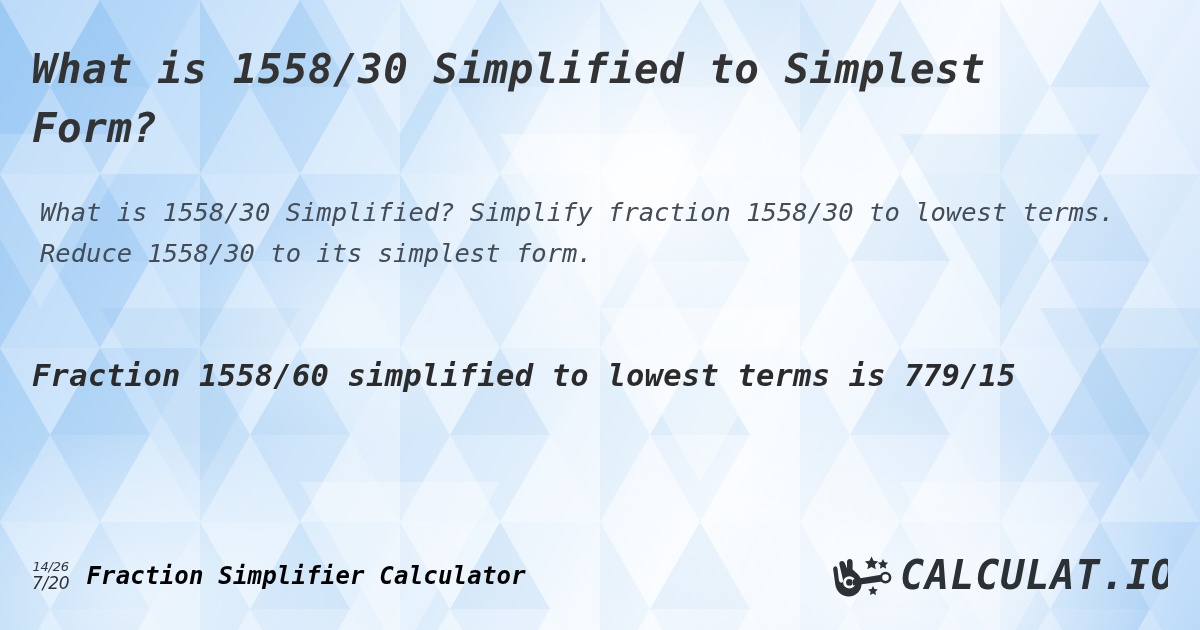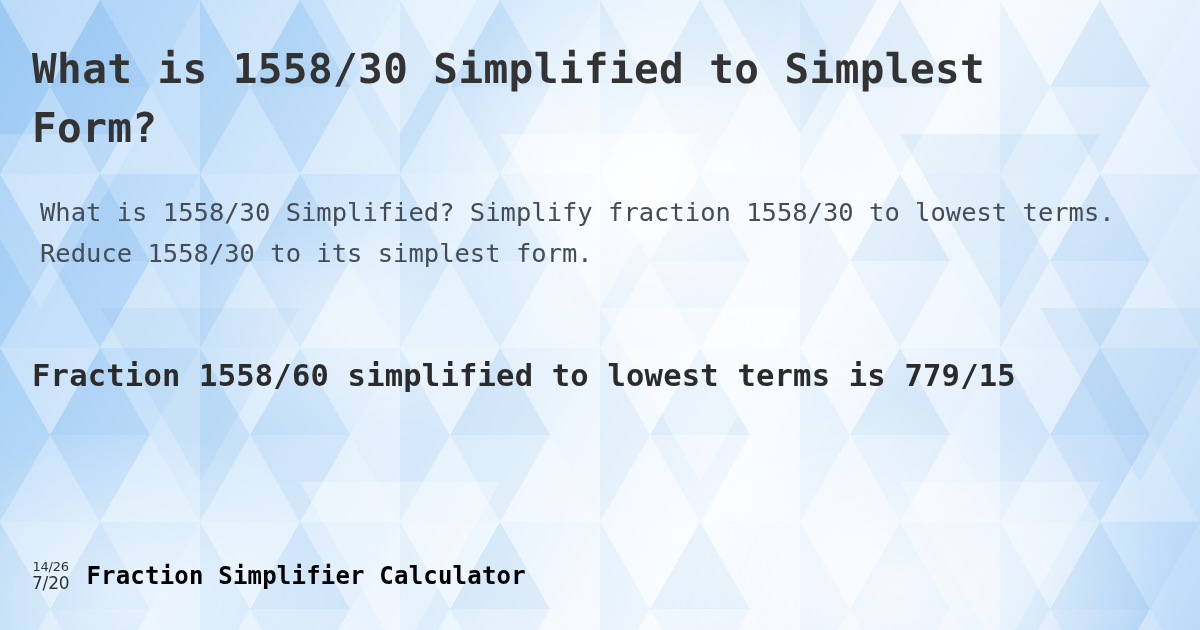--- a/index.html
+++ b/index.html
@@ -65,20 +65,21 @@
   }
 
   
   .content {
     position: relative;
     z-index: 2;
     width: 1196px;
     height: 630px;
     box-sizing: border-box;
     padding: 0 22px;
+    font-style: italic;
   }
 
   .title {
     position: absolute;
     left: 32px;
     top: 40px;
     width: 1000px;
     margin: 0;
     font-family: "DejaVu Sans Mono", "Liberation Mono", monospace;
     font-size: 41px;
@@ -228,16 +229,43 @@
       <div class="footer-left">
 
         <div class="frac-icon">
           <span class="num">14/26</span>
           <span class="den">7/20</span>
         </div>
 
         <span class="footer-label">Fraction Simplifier Calculator</span>
       </div>
 
+      <div class="brand">
+        <svg width="336" height="46" viewBox="0 0 336 46" aria-hidden="true">
+
+          <g fill="#2c3136">
+
+            <path d="M10 8 C8 8 7 9.5 7.4 11.4 L11 27 C11.4 29 10.4 30 9 29.6
+                     C7.6 29.2 7 28 6.8 26.4 L5.6 16 C5.4 14 4 13 2.8 13.4
+                     C1.6 13.8 1 15 1.2 16.6 L3.2 31 C4.2 38.4 9.6 43.4 16.6 43.4
+                     C24 43.4 29.6 37.8 29.6 30.4 C29.6 26.6 28 23.2 25.4 20.8
+                     L25.4 20.8 L20.6 16.4 L20.6 9 C20.6 7.2 19.4 6 17.8 6
+                     C16.2 6 15 7.2 15 9 L15 15.6 L13.2 11 C12.6 9.2 11.6 8 10 8 Z"></path>
+
+            <circle cx="17.4" cy="29.4" r="6.2" fill="#ffffff"></circle>
+            <circle cx="17.4" cy="29.4" r="3.3" fill="#2c3136"></circle>
+
+            <path d="M21 26.6 L52 21.2 C55 20.7 57 22.2 57 24.6 C57 27 55 28.6 52 28.2
+                     L21 32.6 Z"></path>
+            <circle cx="53.5" cy="24.6" r="4.6" fill="#ffffff" stroke="#2c3136" stroke-width="2.6"></circle>
+
+            <path d="M39.5 3.5 l2.1 4.2 4.6 .7 -3.3 3.2 .8 4.6 -4.2-2.2 -4.1 2.2 .8-4.6 -3.3-3.2 4.6-.7 z"></path>
+            <path d="M51 6 l1.6 3.2 3.5 .5 -2.5 2.5 .6 3.5 -3.2-1.7 -3.1 1.7 .6-3.5 -2.6-2.5 3.5-.5 z"></path>
+            <path d="M41 33 l1.5 3 3.3 .5 -2.4 2.3 .6 3.3 -3-1.6 -3 1.6 .6-3.3 -2.4-2.3 3.3-.5 z"></path>
+          </g>
+
+          <text class="brand-wordmark" x="68" y="36" font-size="40" font-weight="700" letter-spacing="1" fill="#2c3136">CALCULAT.IO</text>
+        </svg>
+      </div>
 
     </div>
   </div>
 </div>
 
 </body></html>

